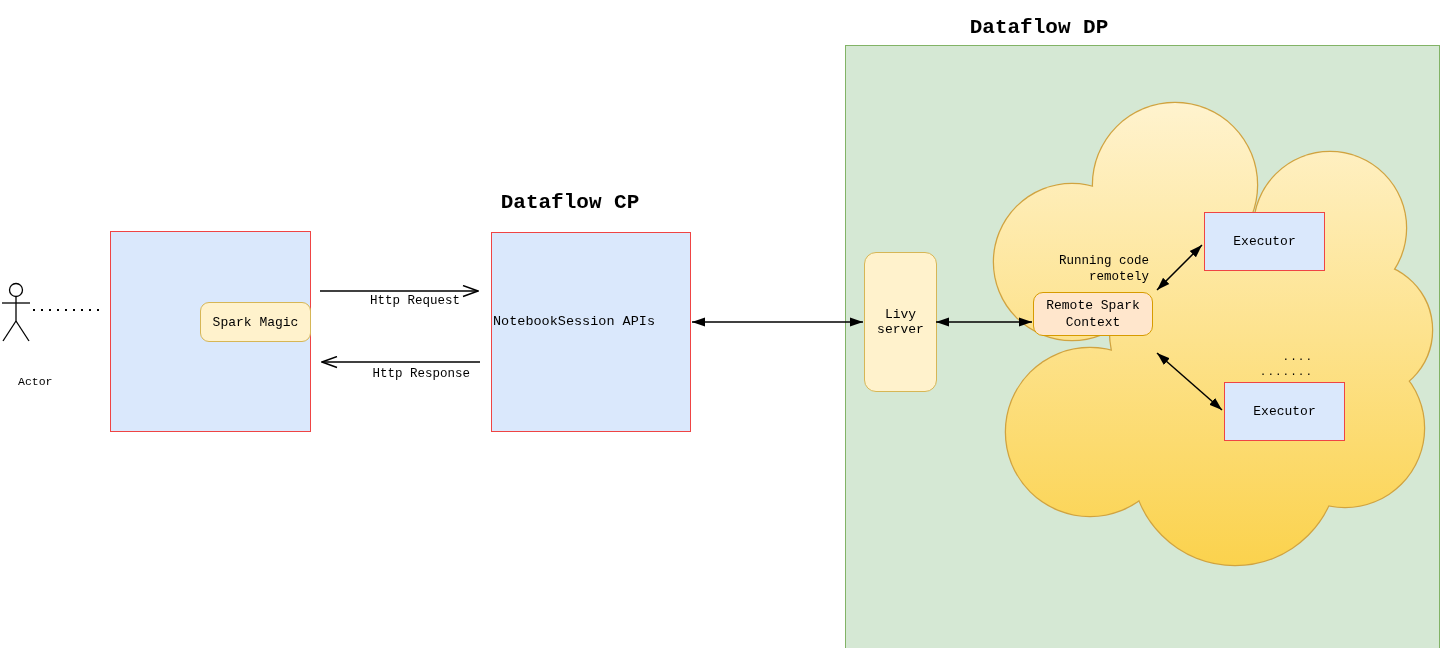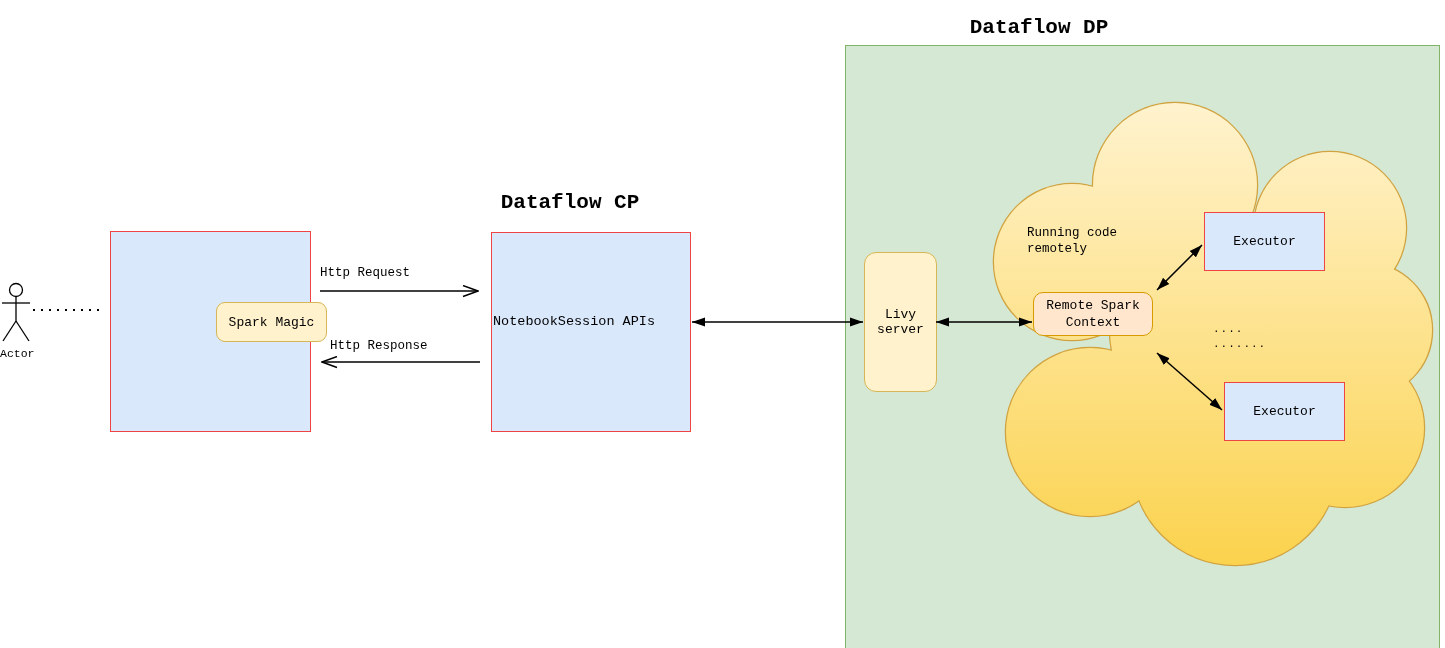--- a/index.html
+++ b/index.html
@@ -12,39 +12,39 @@
   
   .blue-box{background:#dae8fc;border:1px solid #ef4444;}
   .green-box{background:#d5e8d4;border:1px solid #82b366;z-index:1;}
   .yellow-box{background:#fff2cc;border:1px solid #d6b656;}
   .orange-box{background:#ffe6cc;border:1px solid #d79b00;}
   .rounded{border-radius:10px;}
   .center{display:flex;align-items:center;justify-content:center;text-align:center;}
   .z3{z-index:3;}
   
   .h-title{font-weight:bold;font-size:21px;text-align:center;z-index:3;white-space:nowrap;}
-  .lbl{font-size:12.5px;text-align:left;z-index:3;}
+  .lbl{font-size:12.5px;text-align:right;z-index:3;margin-top:28px;}
   .pre{white-space:pre-line;}
   #notebook-box{left:110px;top:231px;width:201px;height:201px;}
-  #spark-magic{left:200px;top:302px;width:111px;height:40px;font-size:13px;border-radius:9px;margin-left:16px;}
+  #spark-magic{left:200px;top:302px;width:111px;height:40px;font-size:13px;border-radius:9px;}
   #cp-box{left:491px;top:232px;width:200px;height:200px;}
   #cp-label{left:493px;top:314px;width:196px;font-size:13.5px;text-align:left;z-index:3;}
   #dp-box{left:845px;top:45px;width:595px;height:615px;}
   #livy-box{left:864px;top:252px;width:73px;height:140px;font-size:13px;border-radius:12px;z-index:3;}
   #rsc-box{left:1033px;top:292px;width:120px;height:44px;font-size:13px;line-height:17px;z-index:3;}
   #exec-top{left:1204px;top:212px;width:121px;height:59px;font-size:13px;z-index:3;}
   #exec-bottom{left:1224px;top:382px;width:121px;height:59px;font-size:13px;z-index:3;}
   #title-ds{left:64px;top:195px;width:300px;}
   #title-cp{left:470px;top:191px;width:200px;}
   #title-dp{left:939px;top:16px;width:200px;}
   #running-code{left:1027px;top:226px;width:122px;line-height:15.5px;}
   #dots-block{left:1213px;top:322px;width:100px;font-size:11px;line-height:15px;letter-spacing:1px;}
   #lbl-request{left:320px;top:266px;width:140px;}
   #lbl-response{left:330px;top:339px;width:140px;}
-  #lbl-actor{left:0px;top:347px;width:32px;font-size:11.5px;}
+  #lbl-actor{left:0px;top:347px;width:32px;font-size:11.5px;padding-left:18px;}
   #svg-cloud{z-index:2;}
   #svg-lines{z-index:4;}
 </style>
 </head>
 <body>
 
 <div class="canvas">
 
   <div class="abs green-box" id="dp-box"></div>
 

